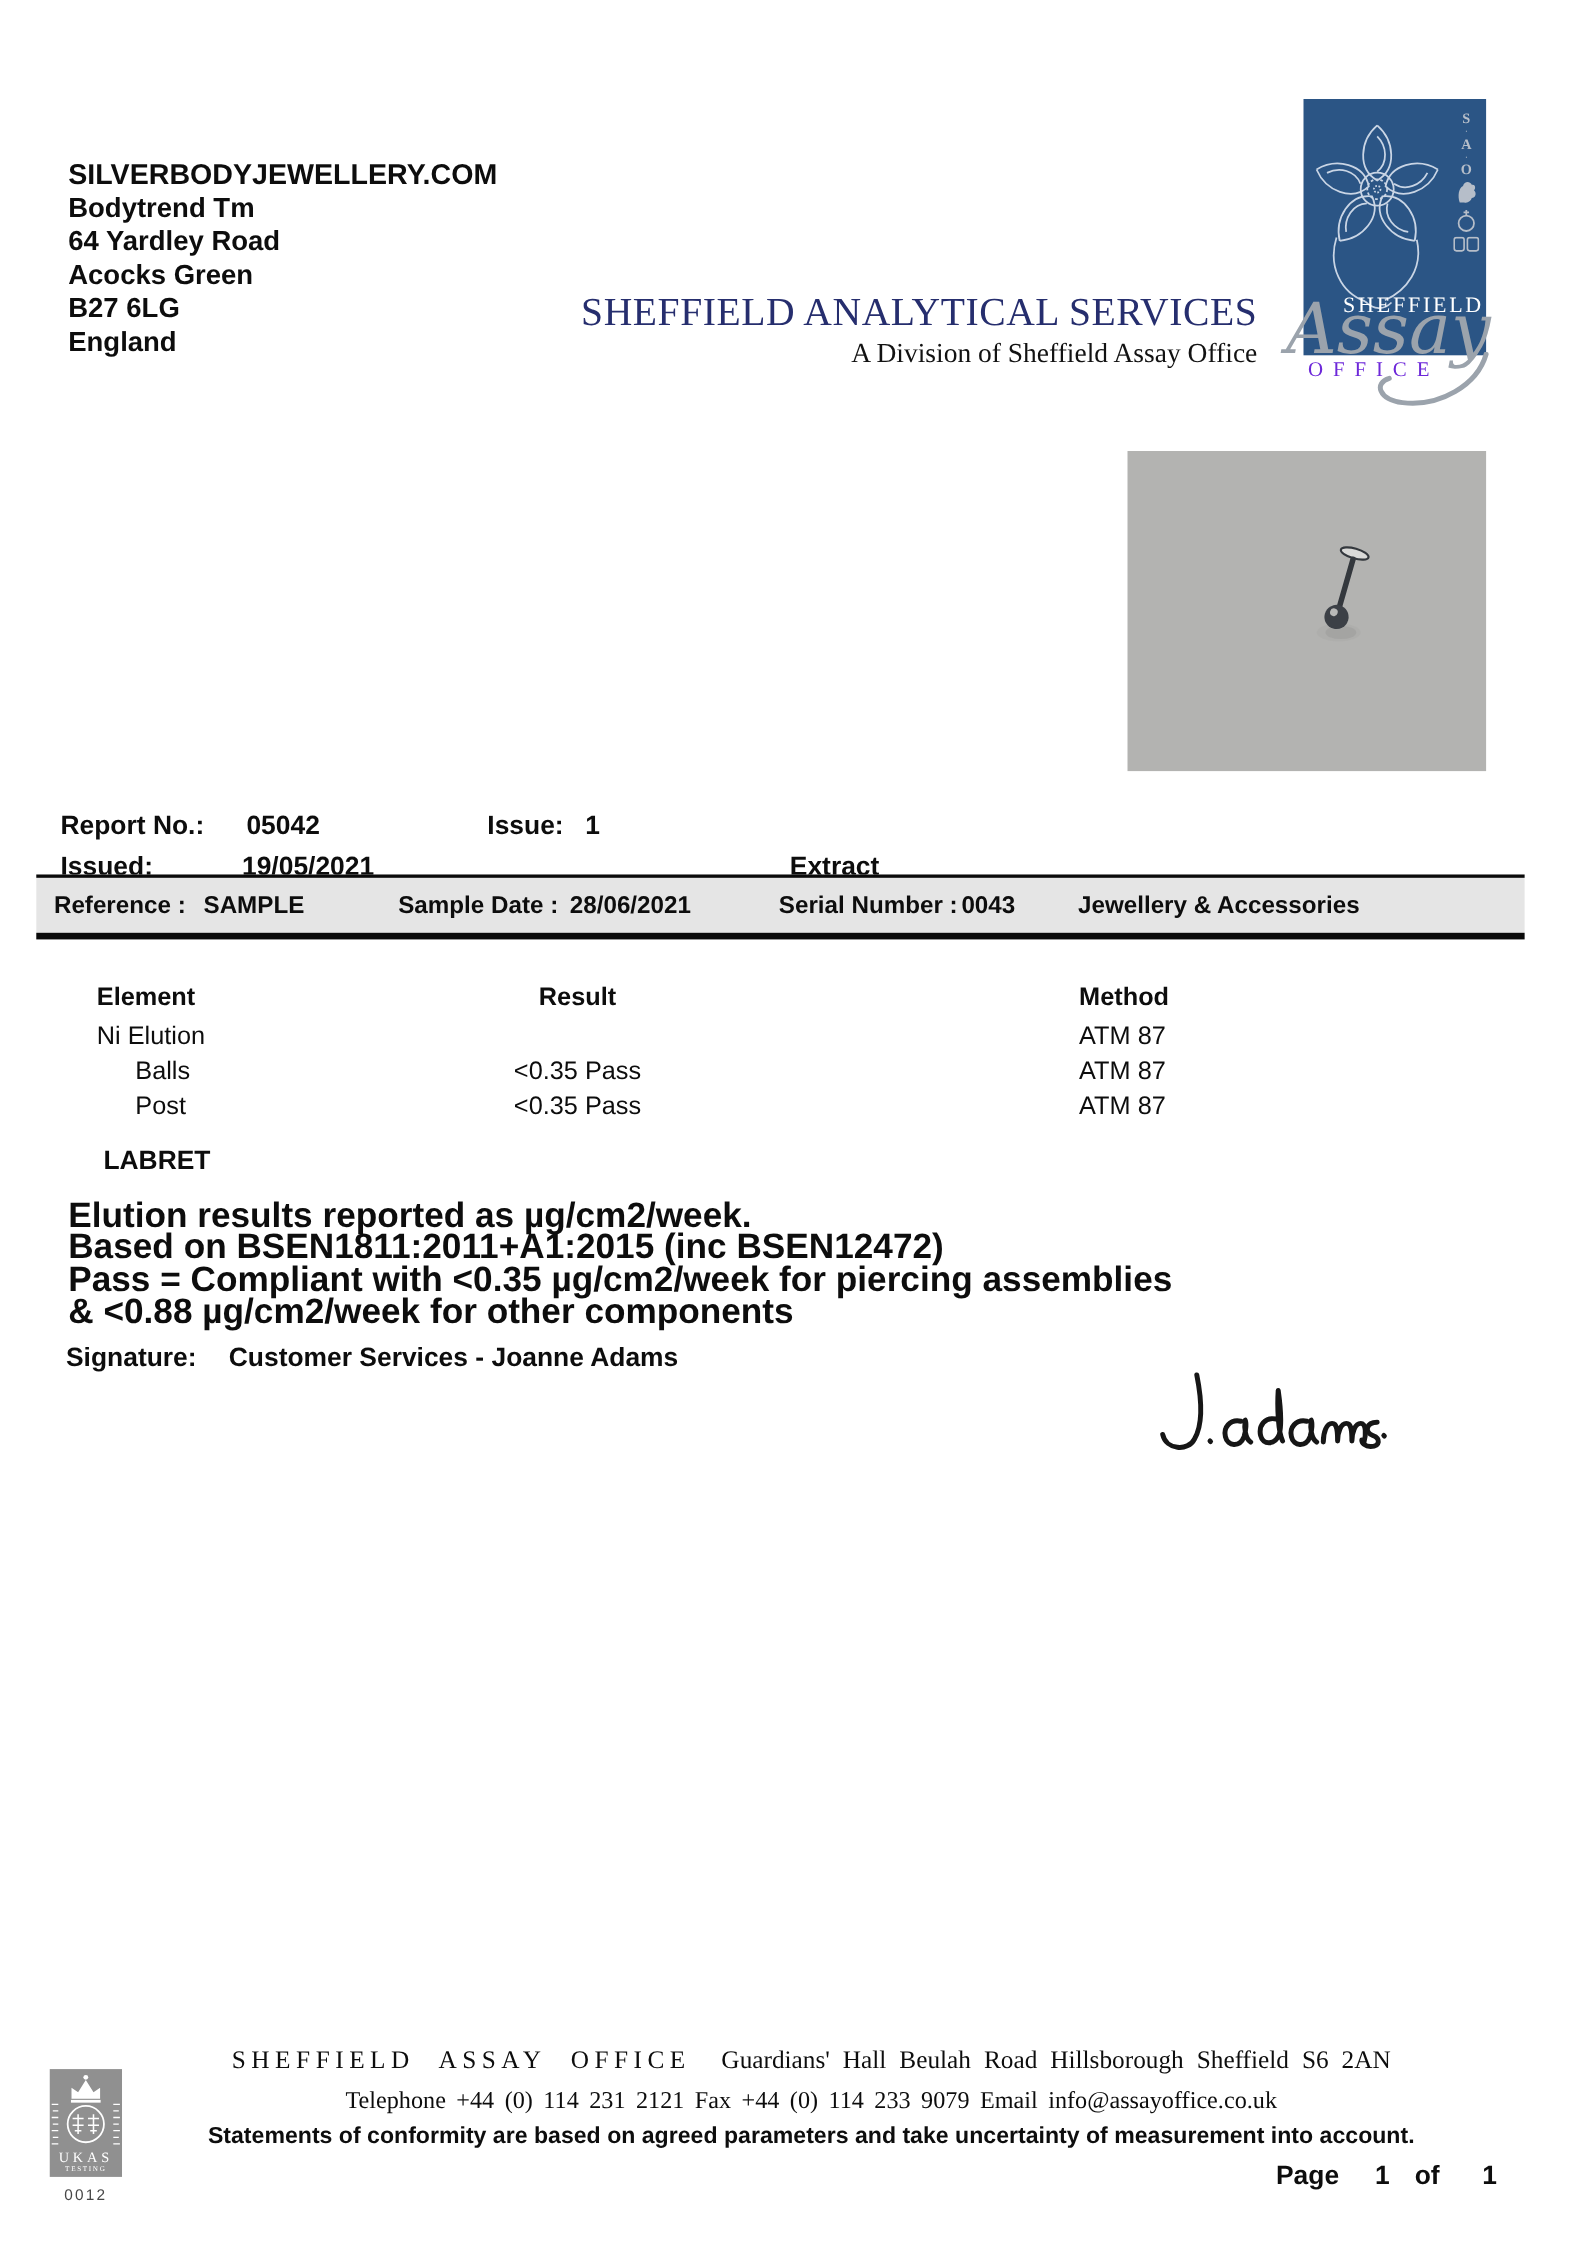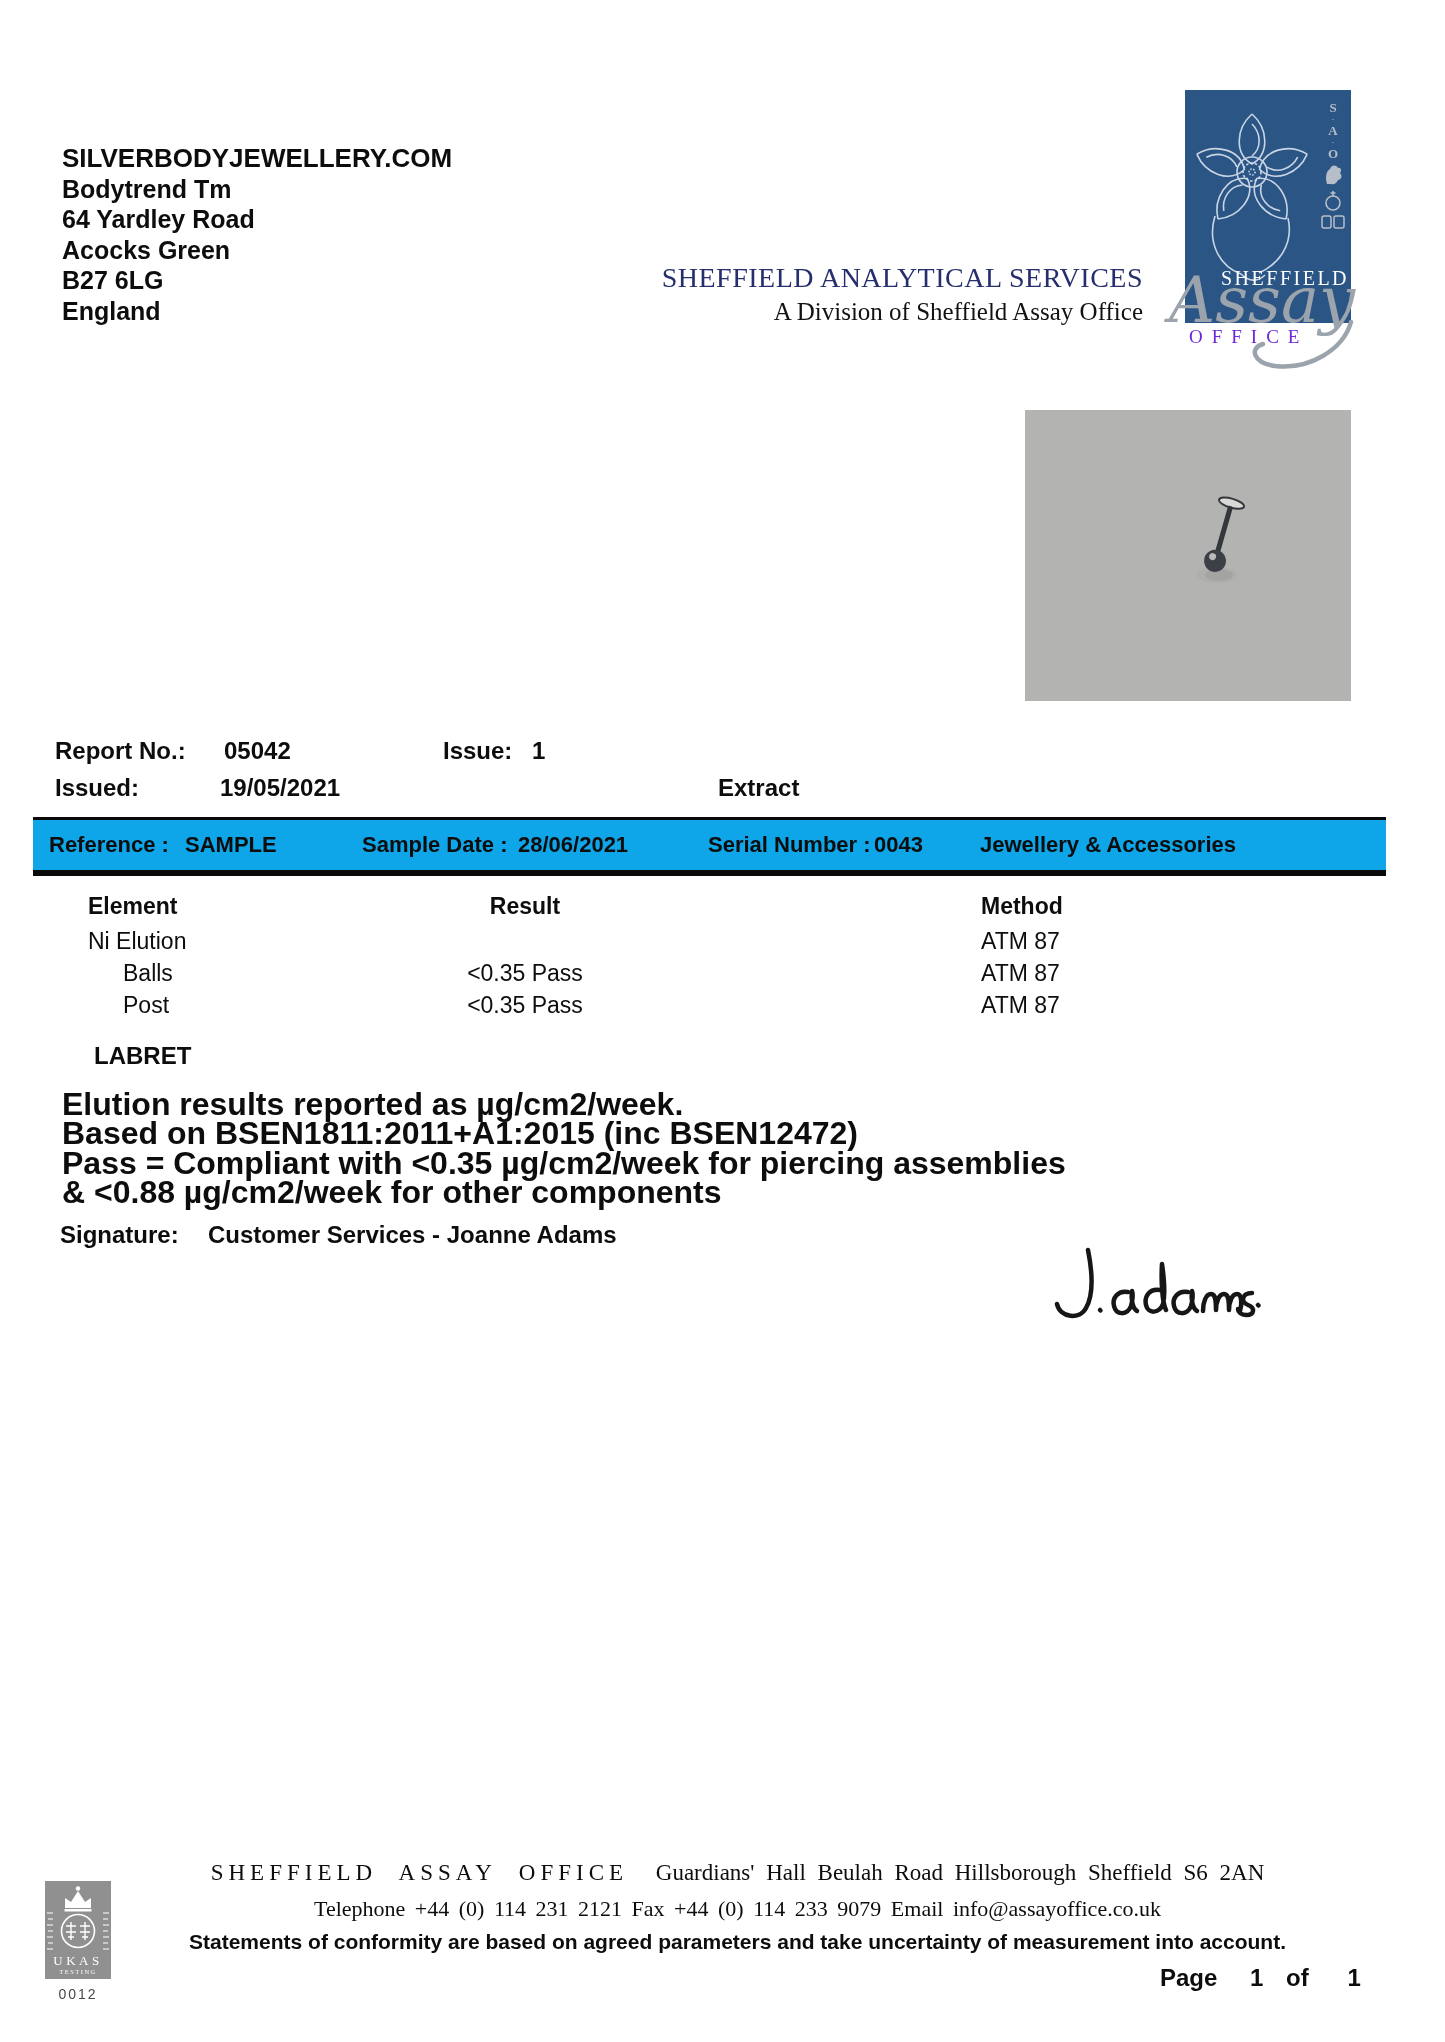--- a/index.html
+++ b/index.html
@@ -6,21 +6,21 @@
   .page{position:relative;width:1445px;height:2042px;background:#fff;
         font-family:"Liberation Sans",sans-serif;color:#0d0d0d;overflow:hidden;}
   .abs{position:absolute;}
 
   
   .address{left:62px;top:143px;font-weight:bold;line-height:30.5px;font-size:25px;}
   .address .co{font-size:26px;}
 
   
   .org-head{right:302px;top:262px;text-align:right;}
-  .org-title{font-family:"Liberation Serif",serif;font-size:28px;color:#262e6e;letter-spacing:.5px;}
+  .org-title{font-family:"Liberation Serif",serif;font-size:36px;color:#262e6e;letter-spacing:.5px;}
   .org-sub{font-family:"Liberation Serif",serif;font-size:25px;color:#121212;margin-top:4px;}
 
   
   .logo-box{left:1185px;top:90px;width:166px;height:233px;background:#2b5585;}
   .hallmarks{position:absolute;right:5px;top:12px;width:26px;display:flex;flex-direction:column;align-items:center;gap:3px;}
   .hm-letter{font-family:"Liberation Serif",serif;font-weight:bold;font-size:13px;line-height:12px;color:#b6bec9;}
   .hm-dot{font-size:9px;line-height:5px;color:#b6bec9;}
   .logo-sheffield{position:absolute;left:36px;top:177px;font-family:"Liberation Serif",serif;
                   font-size:20px;color:#ffffff;letter-spacing:2.5px;white-space:nowrap;}
   .logo-assay{position:absolute;left:-16px;top:178px;font-family:"DejaVu Serif",serif;font-style:italic;
@@ -32,21 +32,21 @@
   
   .photo{left:1025px;top:410px;width:326px;height:291px;background:#b3b3b1;}
   .photo svg{position:absolute;left:168px;top:78px;}
 
   
   .rline{left:0;right:0;font-size:24px;font-weight:bold;height:28px;}
   .r1{top:737px;} .r2{top:774px;}
   .rline span{position:absolute;white-space:nowrap;}
 
   
-  .refbar{left:33px;top:817px;width:1353px;height:50px;background:#0ea5e9;
+  .refbar{left:33px;top:795px;width:1353px;height:50px;background:#e5e5e5;
           border-top:3px solid #0a0a0a;border-bottom:6px solid #0a0a0a;
           font-size:22px;font-weight:bold;line-height:49px;}
   .refbar span{position:absolute;white-space:nowrap;}
 
   
   .trow{left:0;right:0;height:27px;font-size:23px;}
   .trow span{position:absolute;white-space:nowrap;}
   .thead{font-weight:bold;}
   .c-el{left:88px;} .c-el.indent{left:123px;}
   .c-res{left:345px;width:360px;text-align:center;}

